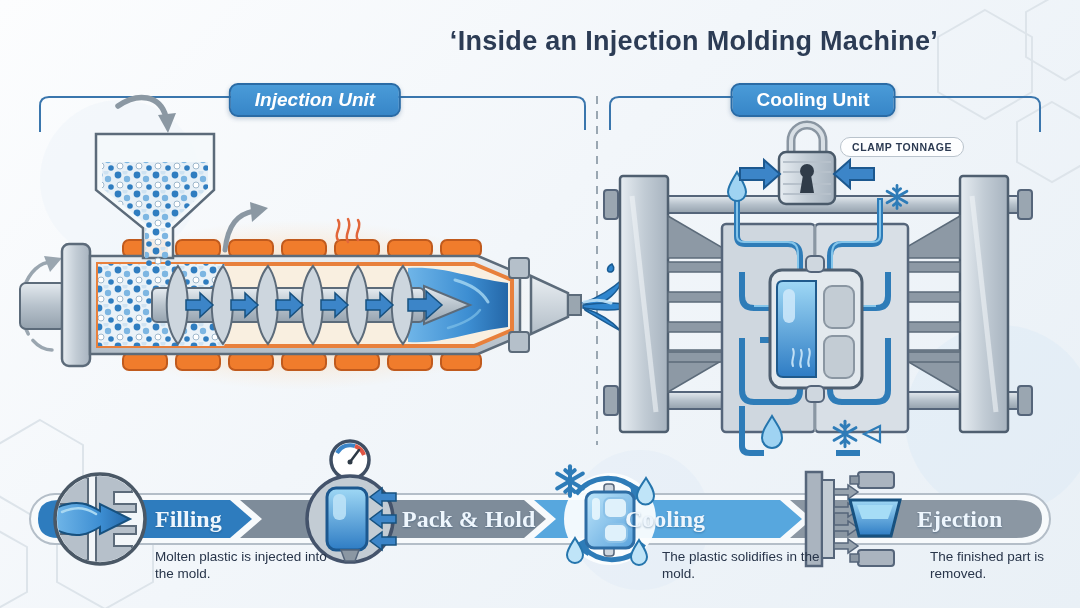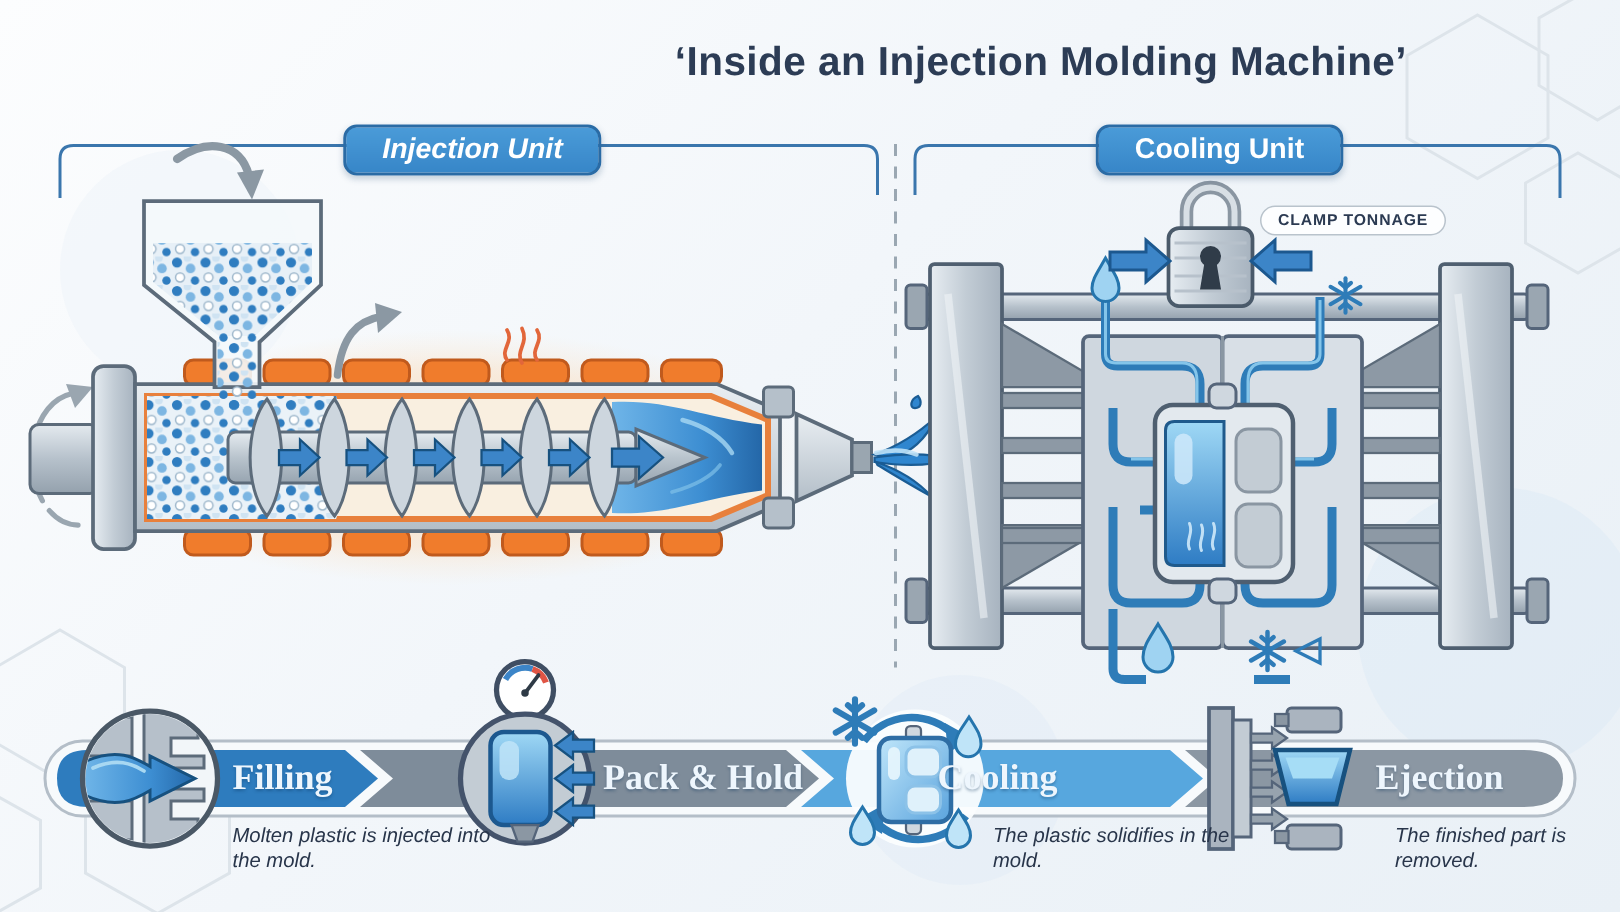--- a/index.html
+++ b/index.html
@@ -15,21 +15,21 @@
          border:2px solid #2a6ba5;border-radius:9px;color:#fff;
          font-size:19px;font-weight:bold;padding:4px 24px;white-space:nowrap;
          box-shadow:0 2px 4px rgba(40,80,120,.25);}
   .pill-injection{left:315px;font-style:italic;}
   .pill-clamping{left:813px;}
   .tonnage-pill{left:840px;top:137px;background:#fdfeff;border:1.5px solid #b9c3cc;
          border-radius:10px;padding:3px 11px;font-size:10.5px;font-weight:bold;
          color:#2b3a52;letter-spacing:.6px;white-space:nowrap;}
   .stage-name{top:506px;color:#eef6fd;font-size:24px;font-weight:bold;
          text-shadow:0 1px 2px rgba(10,50,90,.35);white-space:nowrap;font-family:Liberation Serif, serif;}
-  .stage-desc{top:548px;width:178px;font-size:13.5px;line-height:1.28;color:#28354a;font-style:italic;}
+  .stage-desc{top:548px;width:178px;font-size:13.5px;line-height:1.28;color:#28354a;}
   .n1{left:155px;} .n2{left:402px;} .n3{left:625px;} .n4{left:917px;}
   .d1{left:155px;} .d2{left:400px;} .d3{left:662px;} .d4{left:930px;width:160px;}
 </style>
 </head>
 <body>
 
 <div id="canvas">
 
 <svg class="scene" width="1080" height="608" viewBox="0 0 1080 608">
   <defs>

